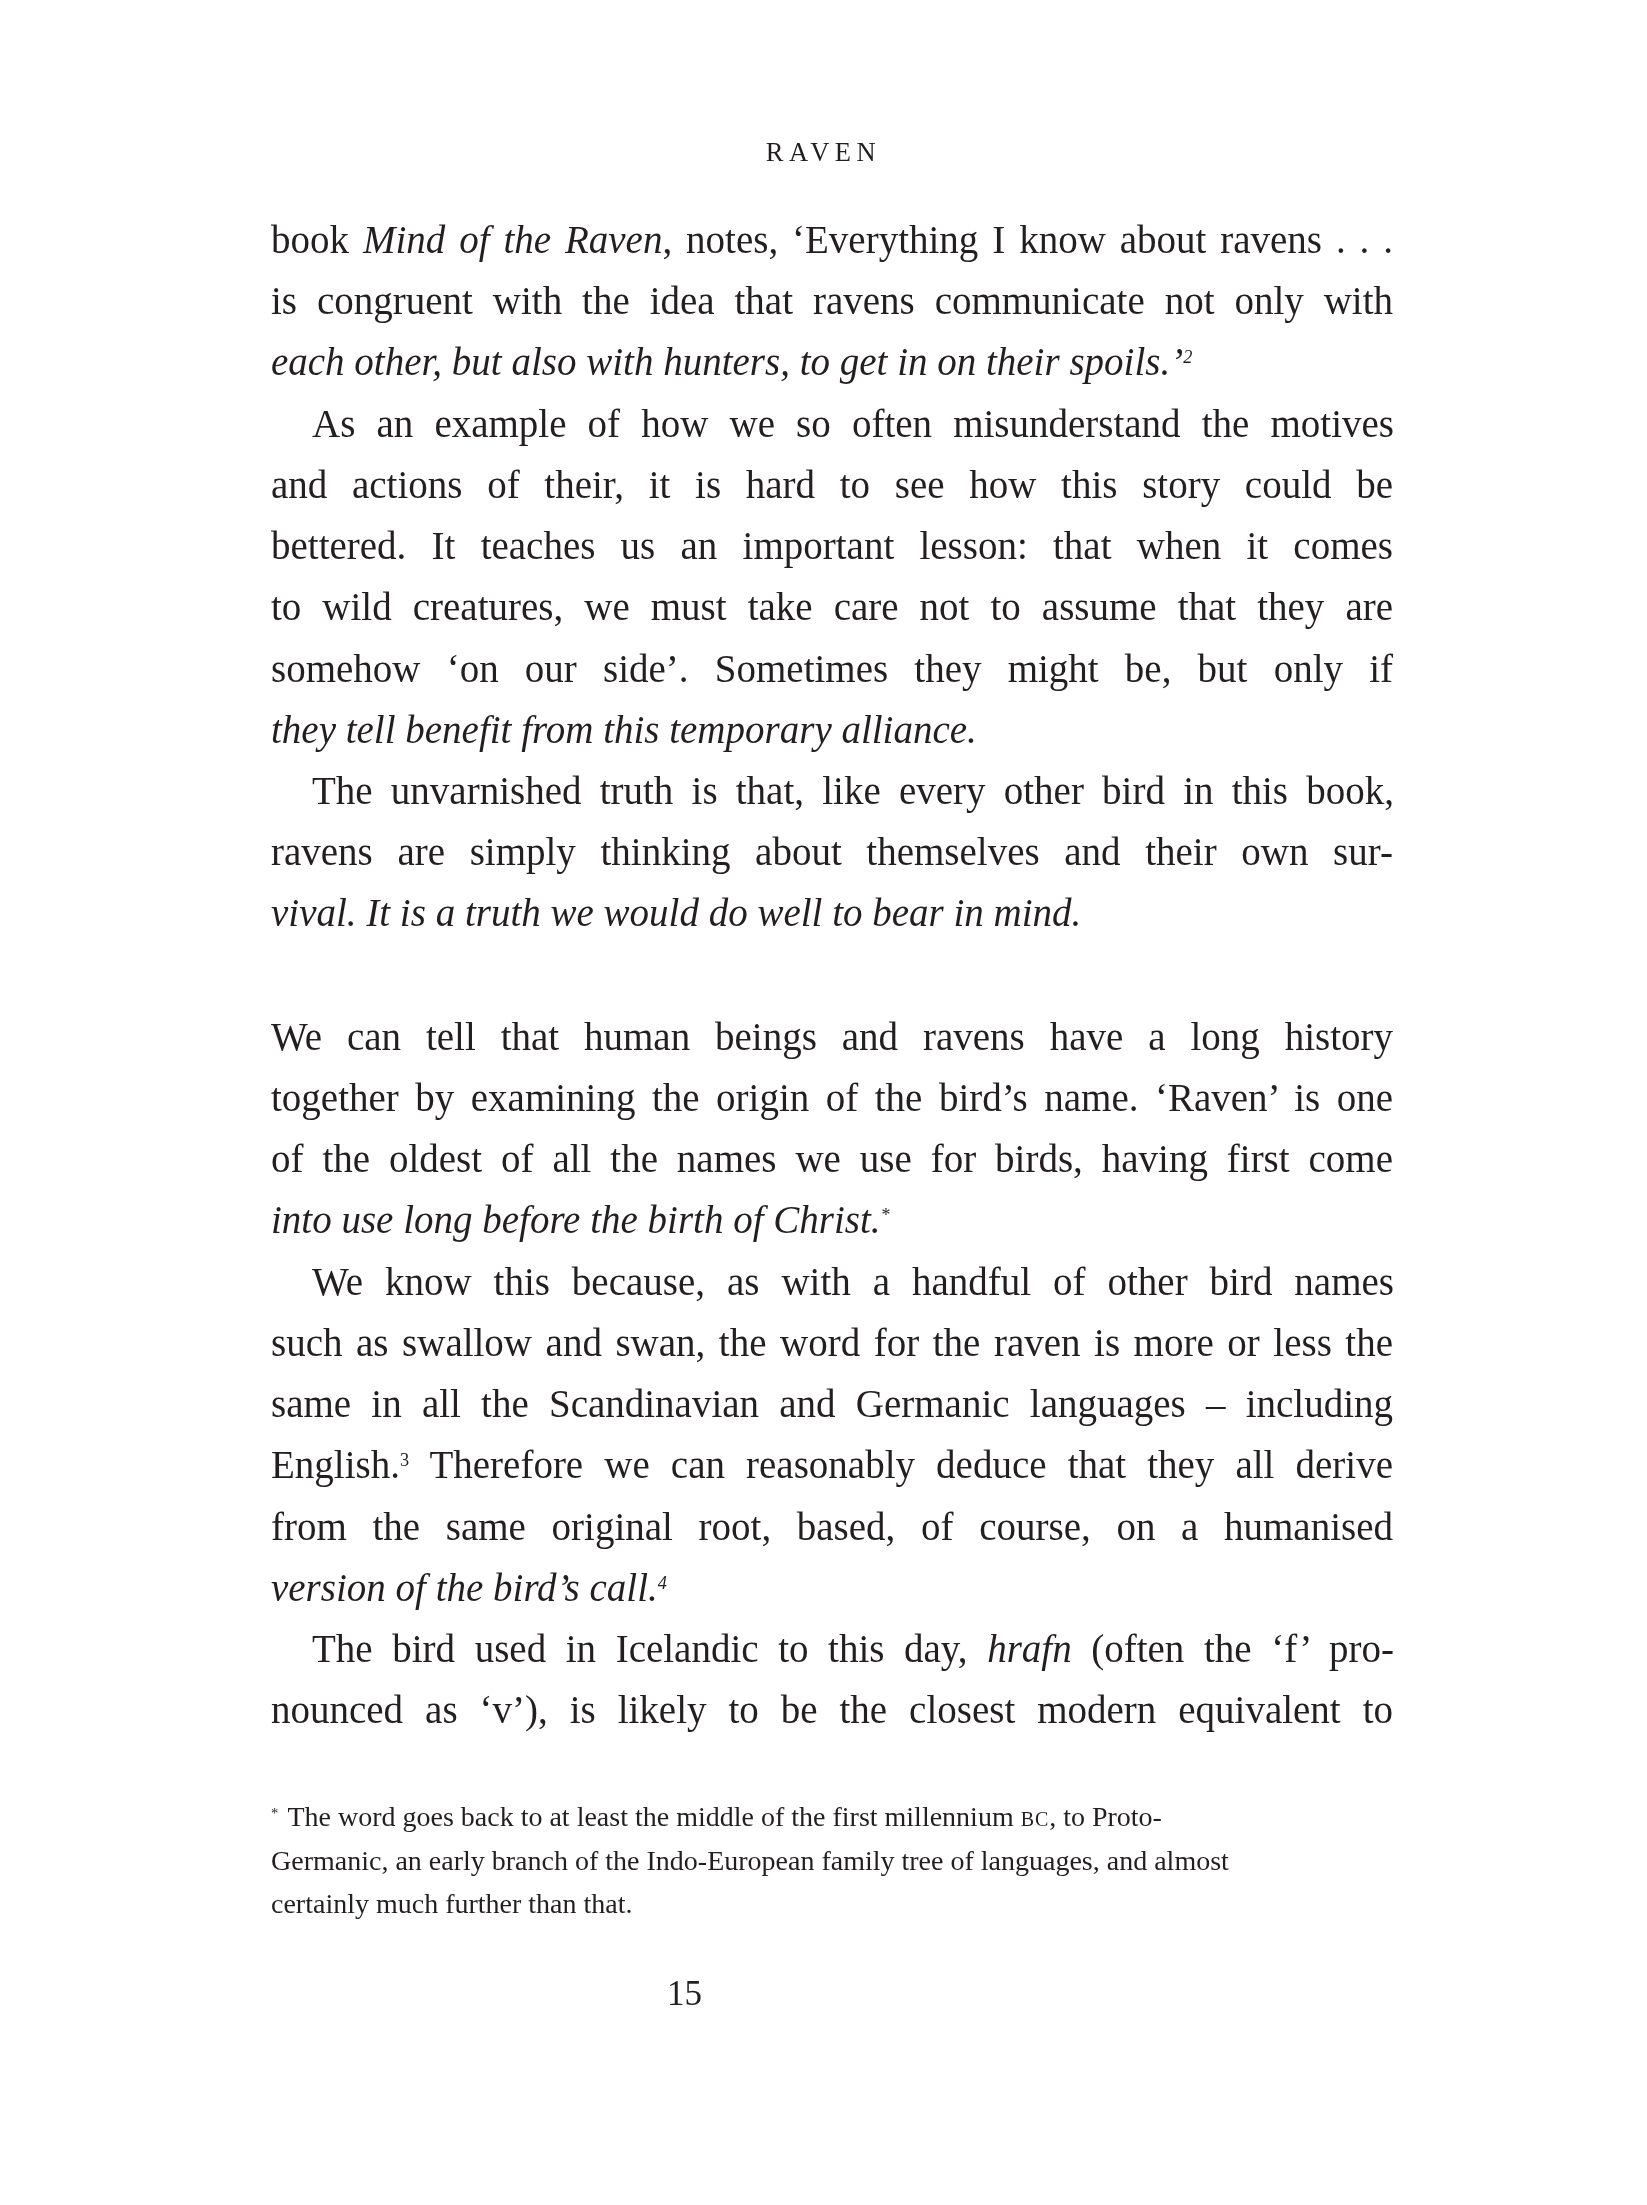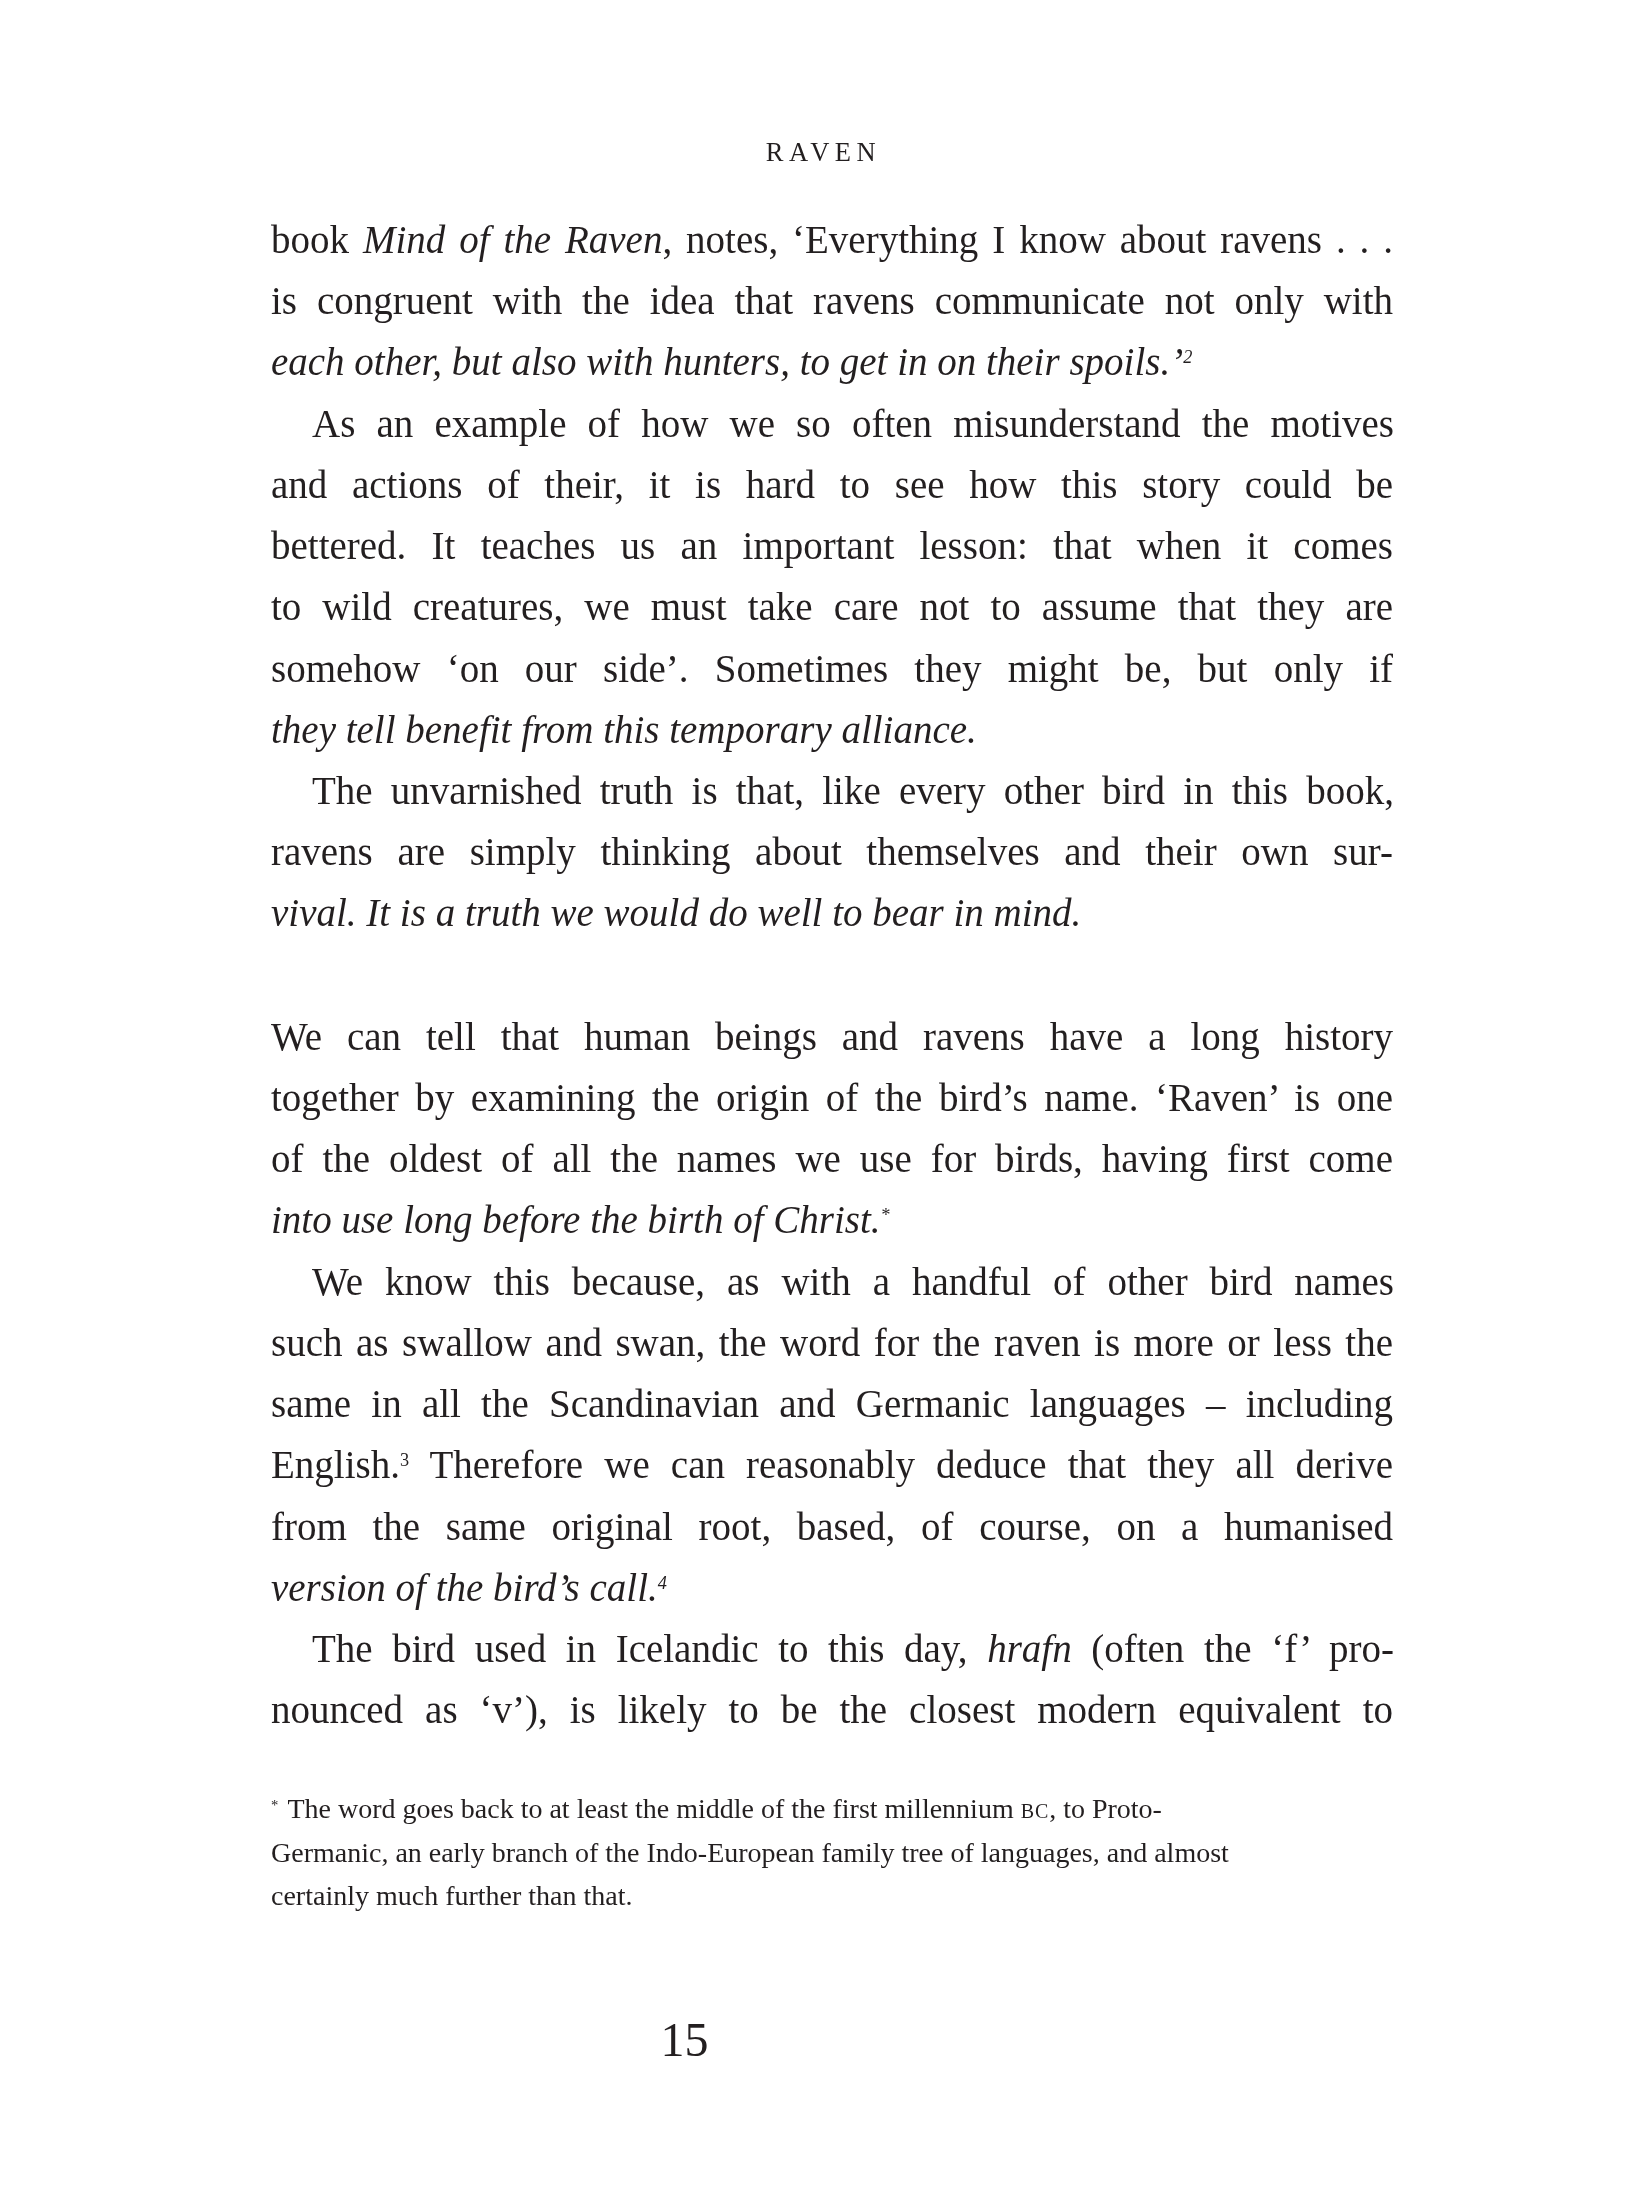--- a/index.html
+++ b/index.html
@@ -2,23 +2,23 @@
 <html style="font-size:14.6px"><head>
 <meta charset="utf-8">
 <style>
   html, body { margin:0; padding:0; background:#ffffff; }
   body { width:1647px; height:2206px; position:relative; overflow:hidden; font-family:"Liberation Serif","DejaVu Serif",serif; color:#231f20; }
   .running-head { position:absolute; top:137px; left:0; width:1647px; text-align:center; font-size:26.5px; letter-spacing:5.5px; }
   .line { position:absolute; left:271px; width:1122px; font-size:39px; line-height:55px; white-space:nowrap; text-align:justify; text-align-last:justify; }
   .line.last { text-align-last:left;font-style:italic; }
   .line.indent { left:312px; width:1082px; }
   sup { font-size:18.3px; vertical-align:top; position:relative; top:-3.7px; }
-  .fn { position:absolute; left:271px; width:1122px; font-size:28px; line-height:32px; white-space:nowrap; }
+  .fn { position:absolute; left:271px; width:1122px; font-size:28px; line-height:48px; white-space:nowrap; }
   .sc { font-variant:small-caps; letter-spacing:0.9px; }
-  .folio { position:absolute; top:1974px; left:0; width:1369px; text-align:center; font-size:48px;margin-top:38px; }
+  .folio { position:absolute; top:1974px; left:0; width:1369px; text-align:center; font-size:35px; }
 </style>
 </head>
 <body>
 
 <div class="running-head">RAVEN</div>
 
 <div>
   <div class="line" style="top:212px"><span>book </span><i>Mind of the Raven</i><span>, notes, ‘Everything I know about ravens . . .</span></div>
   <div class="line" style="top:273px">is congruent with the idea that ravens communicate not only with</div>
   <div class="line last" style="top:334px"><span>each other, but also with hunters, to get in on their spoils.’</span><sup>2</sup></div>

